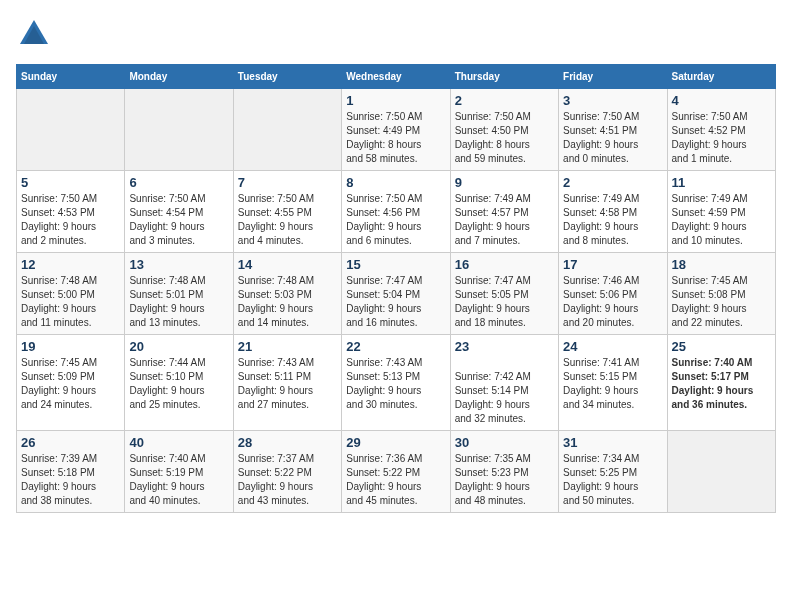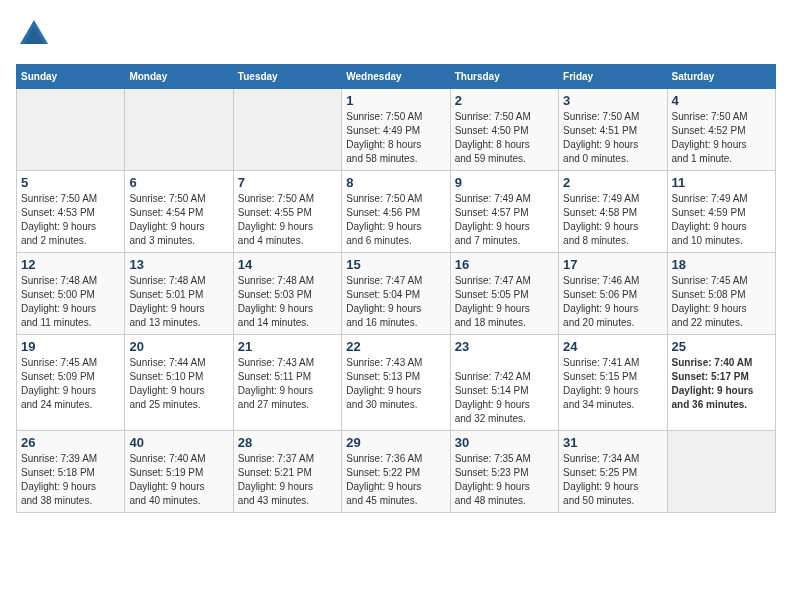--- a/index.html
+++ b/index.html
@@ -310,21 +310,21 @@
         <td>
           <div class="day-number">40</div>
           <div class="day-info" style="white-space: pre-line;">Sunrise: 7:40 AM
 Sunset: 5:19 PM
 Daylight: 9 hours
 and 40 minutes.</div>
         </td>
         <td>
           <div class="day-number">28</div>
           <div class="day-info" style="white-space: pre-line;">Sunrise: 7:37 AM
-Sunset: 5:21 PM
+Sunset: 5:22 PM
 Daylight: 9 hours
 and 43 minutes.</div>
         </td>
         <td>
           <div class="day-number">29</div>
           <div class="day-info" style="white-space: pre-line;">Sunrise: 7:36 AM
 Sunset: 5:22 PM
 Daylight: 9 hours
 and 45 minutes.</div>
         </td>

